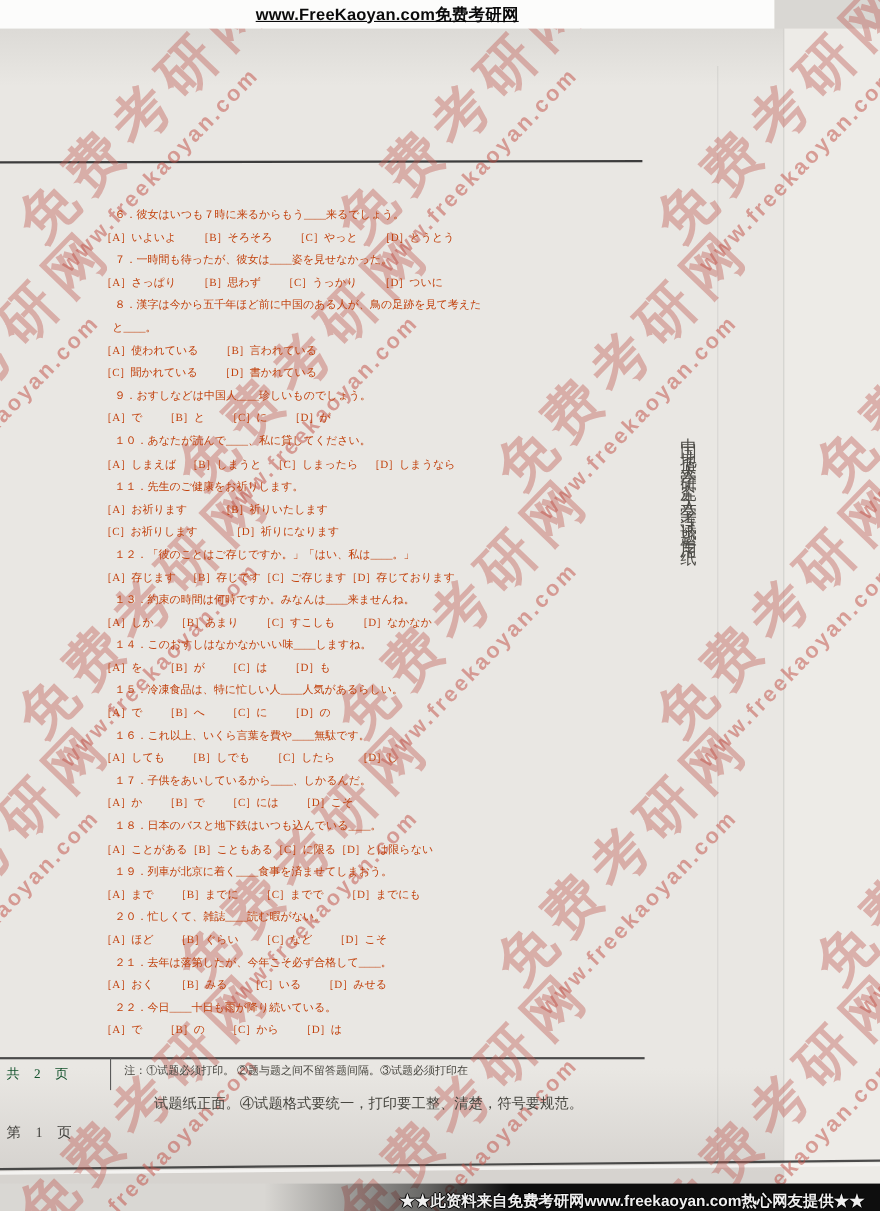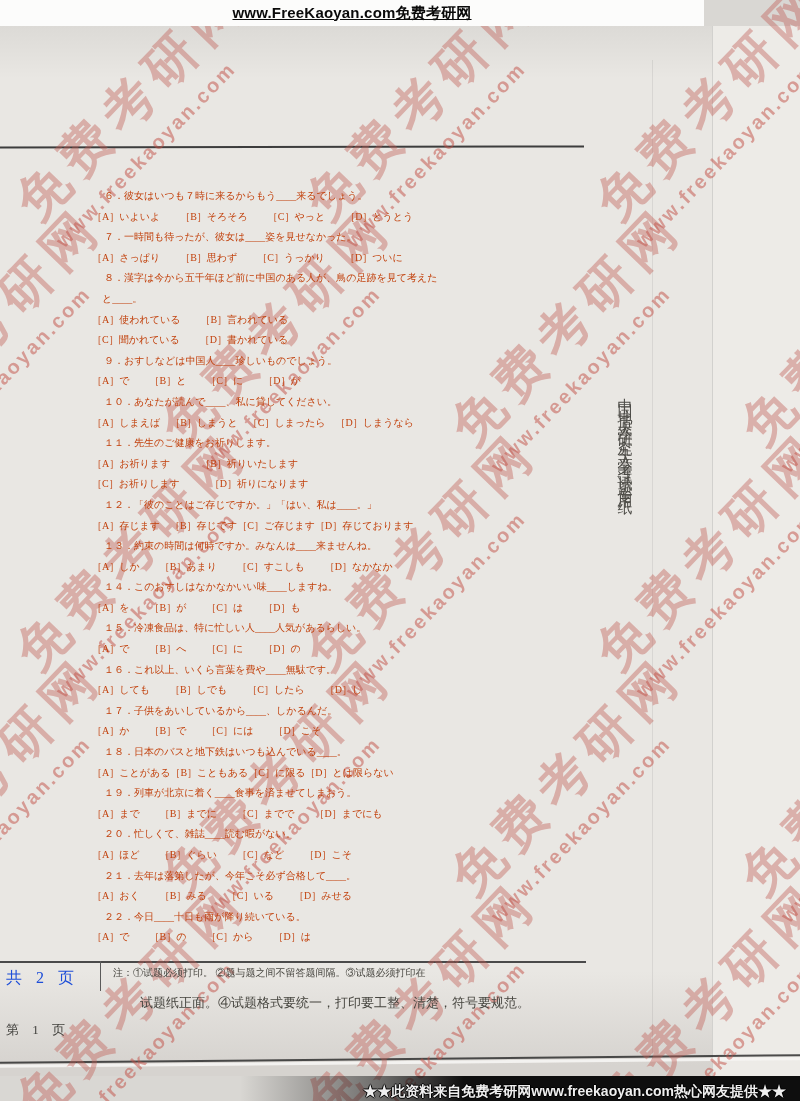--- a/index.html
+++ b/index.html
@@ -67,21 +67,21 @@
   #exam-body .stem{padding-left:18px;}
   #exam-body .cont{padding-left:0;margin-left:16px;}
   #exam-body .opts{padding-left:6px;}
   
   .side-caption{
     position:absolute;left:615px;top:386px;z-index:10;
     writing-mode:vertical-rl;text-orientation:upright;
     font-size:15px;letter-spacing:6px;color:#4c4b46;
   }
   
-  .page-count{position:absolute;left:6px;top:968px;font-size:16px;color:#1d4ed8;letter-spacing:5px;z-index:10;}
+  .page-count{position:absolute;left:6px;top:968px;font-size:12px;color:#14532d;letter-spacing:5px;z-index:10;}
   .page-number{position:absolute;left:6px;top:999px;font-size:13px;color:#44433f;letter-spacing:5px;z-index:10;margin-top:22px;}
   .note-line1{position:absolute;left:113px;top:966px;font-size:10px;color:#46453f;z-index:10;white-space:nowrap;}
   .note-line2{position:absolute;left:140px;top:994px;font-size:13px;color:#46453f;z-index:10;white-space:nowrap;}
   
   .bottom-banner{
     position:absolute;left:0;top:1076px;width:800px;height:25px;z-index:30;
     background:linear-gradient(90deg,rgba(14,14,14,0) 0%,rgba(14,14,14,0) 30%,rgba(14,14,14,.55) 48%,#0e0e0e 58%,#0e0e0e 100%);
     display:flex;align-items:flex-end;justify-content:flex-end;
     font-family:"Liberation Sans", sans-serif;font-weight:bold;font-size:14px;color:#efefef;
     text-shadow:1px 0 #000,-1px 0 #000,0 1px #000,0 -1px #000;

